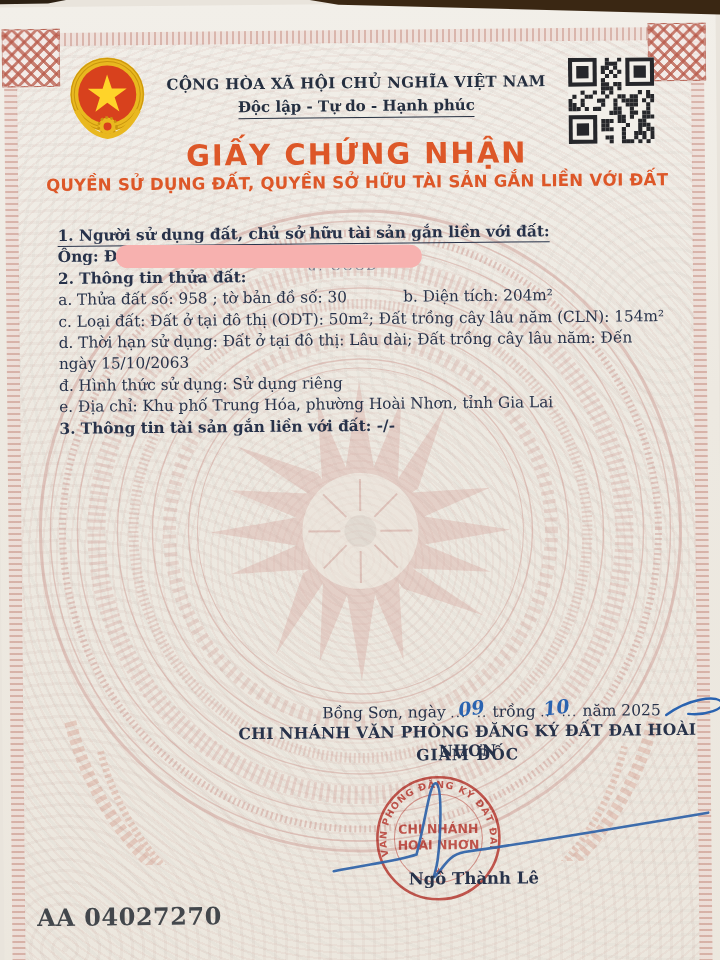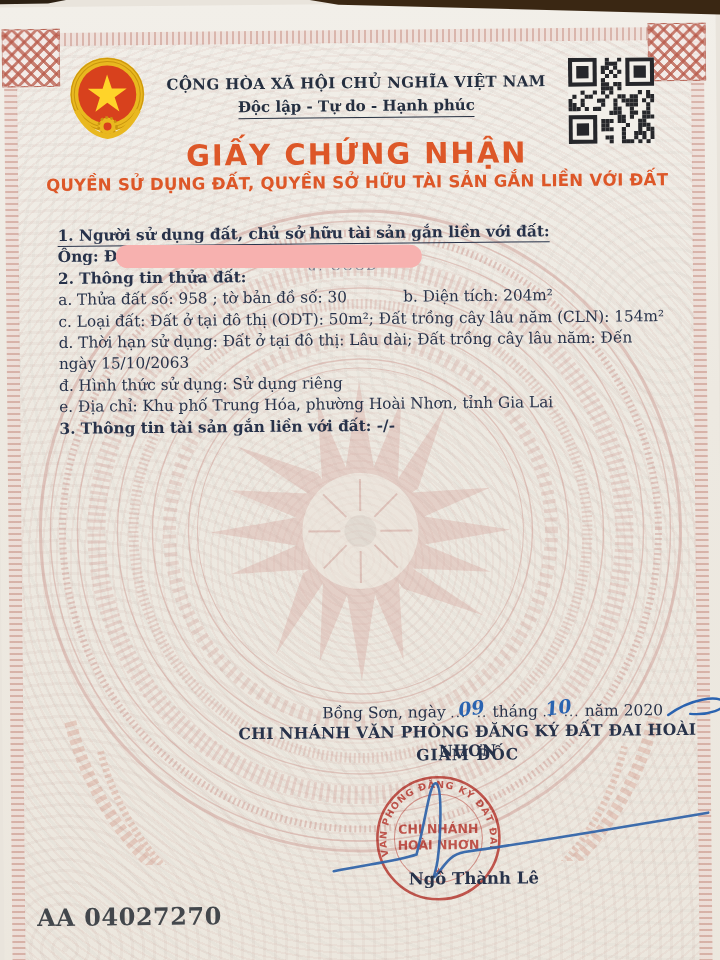--- a/index.html
+++ b/index.html
@@ -338,23 +338,23 @@
     <div>c. Loại đất: Đất ở tại đô thị (ODT): 50m²; Đất trồng cây lâu năm (CLN): 154m²</div>
     <div>d. Thời hạn sử dụng: Đất ở tại đô thị: Lâu dài; Đất trồng cây lâu năm: Đến ngày 15/10/2063</div>
     <div>đ. Hình thức sử dụng: Sử dụng riêng</div>
     <div>e. Địa chỉ: Khu phố Trung Hóa, phường Hoài Nhơn, tỉnh Gia Lai</div>
     <div class="b">3. Thông tin tài sản gắn liền với đất: -/-</div>
   </div>
 
   <div class="dateline">
     <span>Bồng Sơn, ngày</span>
     <span class="dots">...</span><span class="hand">09</span><span class="dots">..</span>
-    <span>tháng</span>
+    <span>trồng</span>
     <span class="dots">..</span><span class="hand">10</span><span class="dots">...</span>
-    <span>năm 2020</span>
+    <span>năm 2025</span>
     <svg class="flourish" width="64" height="24" viewBox="0 0 64 24">
       <path d="M2,20 C24,4 52,0 58,8 C61,14 42,21 24,19" fill="none" stroke="#2a63b0" stroke-width="2.4" stroke-linecap="round"></path>
     </svg>
   </div>
 
   <div class="office">CHI NHÁNH VĂN PHÒNG ĐĂNG KÝ ĐẤT ĐAI HOÀI NHƠN</div>
   <div class="position">GIÁM ĐỐC</div>
 
   <svg class="stamp" width="130" height="130" viewBox="0 0 130 130">
     <circle cx="65" cy="65" r="61" fill="none" stroke="#c8423a" stroke-width="2.6"></circle>

